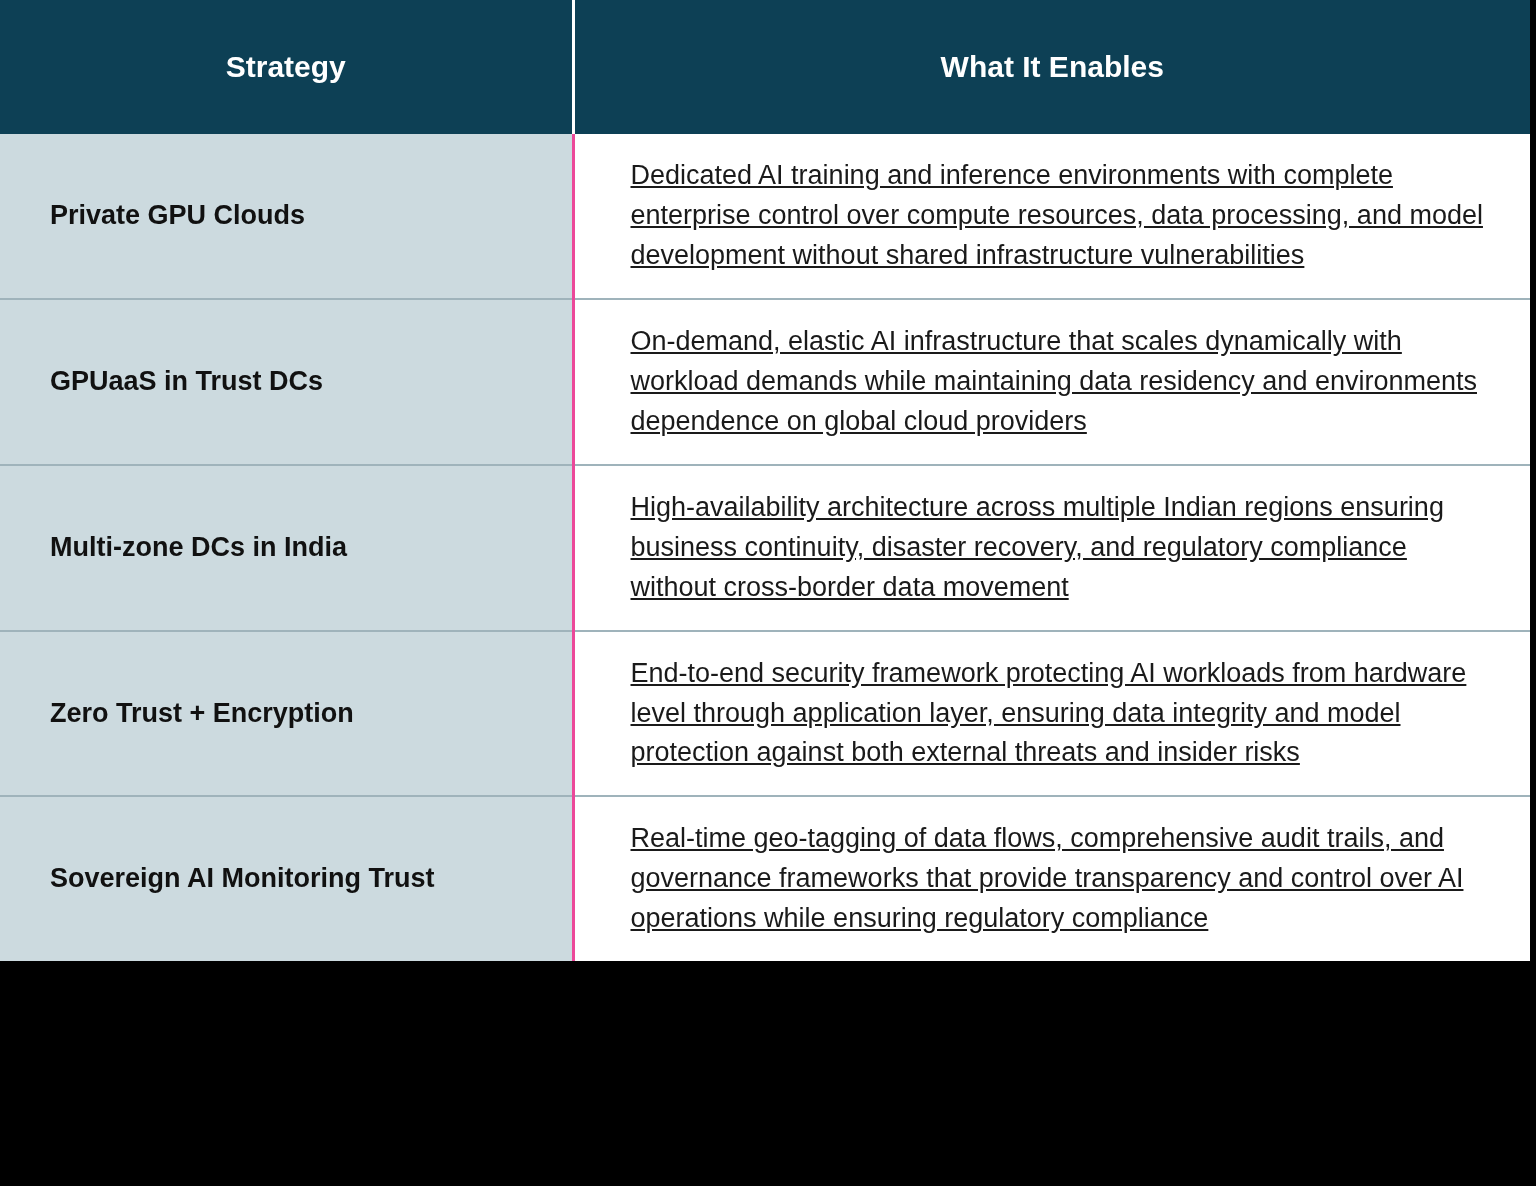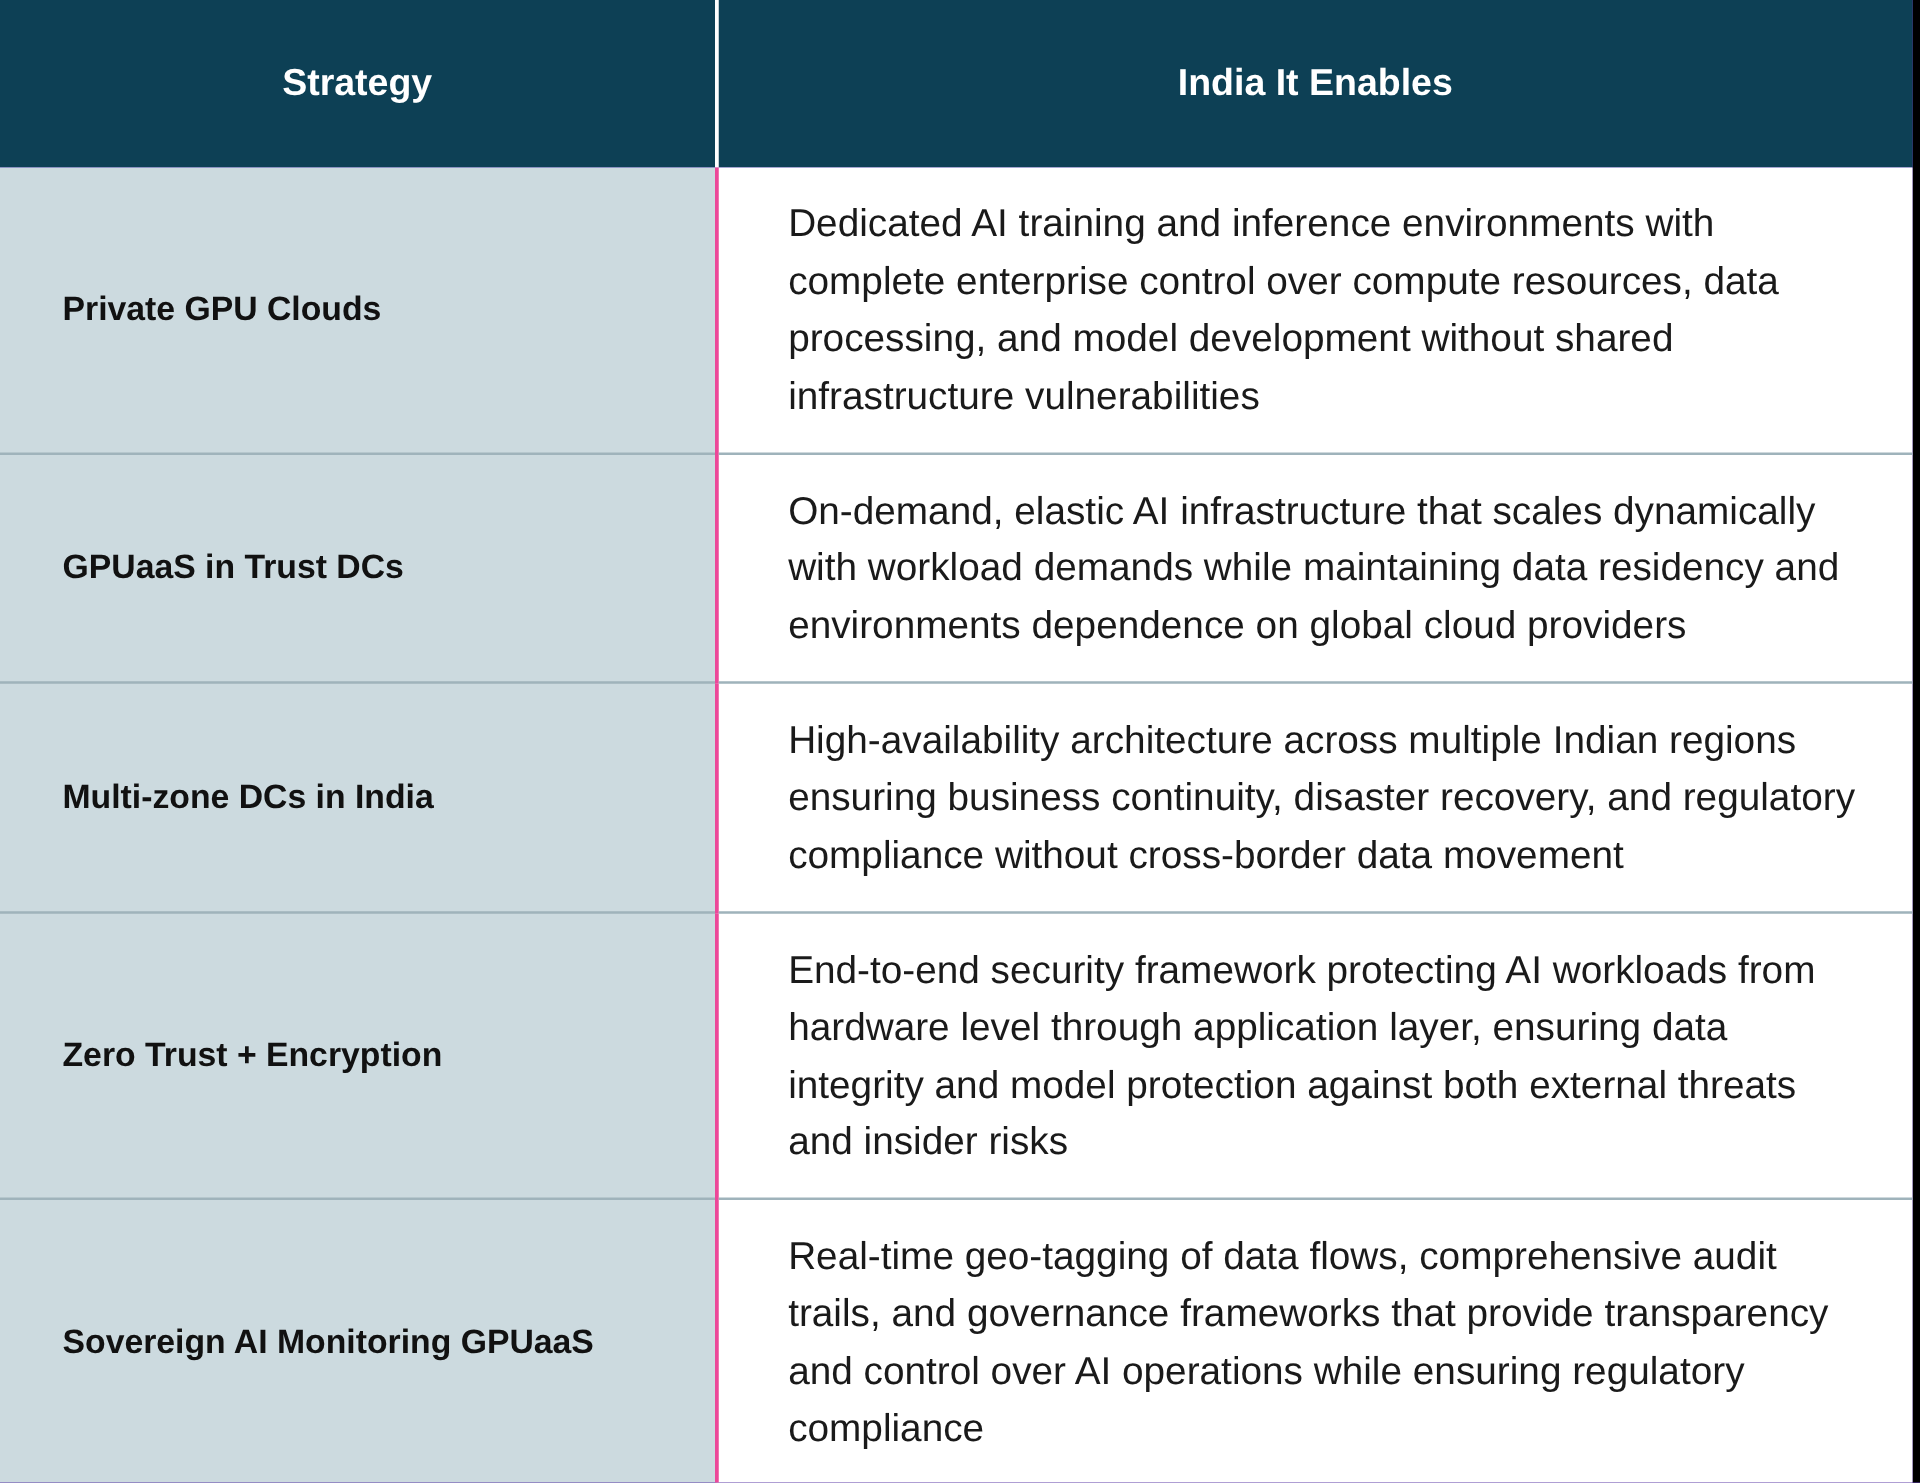--- a/index.html
+++ b/index.html
@@ -55,57 +55,58 @@
     color: #111111;
     font-size: 27px;
     font-weight: bold;
     padding: 18px 22px 18px 50px;
     border-right: 3px solid #ec4899;
     line-height: 1.25;
   }
   td.cell-enables {
     background: #ffffff;
     color: #1a1a1a;
-    font-size: 31px;
+    font-size: 27px;
     font-weight: normal;
     padding: 22px 34px 22px 56px;
     line-height: 1.48;
+    text-decoration: underline;
   }
 </style>
 </head>
 <body>
 
 <div class="table-wrap">
   <table class="strategy-table">
     <colgroup>
       <col class="col-strategy">
       <col class="col-enables">
     </colgroup>
     <thead>
       <tr>
         <th class="th-strategy">Strategy</th>
-        <th class="th-enables">India It Enables</th>
+        <th class="th-enables">What It Enables</th>
       </tr>
     </thead>
     <tbody>
       <tr>
         <td class="cell-strategy">Private GPU Clouds</td>
         <td class="cell-enables">Dedicated AI training and inference environments with complete enterprise control over compute resources, data processing, and model development without shared infrastructure vulnerabilities</td>
       </tr>
       <tr>
         <td class="cell-strategy">GPUaaS in Trust DCs</td>
         <td class="cell-enables">On-demand, elastic AI infrastructure that scales dynamically with workload demands while maintaining data residency and environments dependence on global cloud providers</td>
       </tr>
       <tr>
         <td class="cell-strategy">Multi-zone DCs in India</td>
         <td class="cell-enables">High-availability architecture across multiple Indian regions ensuring business continuity, disaster recovery, and regulatory compliance without cross-border data movement</td>
       </tr>
       <tr>
         <td class="cell-strategy">Zero Trust + Encryption</td>
         <td class="cell-enables">End-to-end security framework protecting AI workloads from hardware level through application layer, ensuring data integrity and model protection against both external threats and insider risks</td>
       </tr>
       <tr>
-        <td class="cell-strategy">Sovereign AI Monitoring GPUaaS</td>
+        <td class="cell-strategy">Sovereign AI Monitoring Trust</td>
         <td class="cell-enables">Real-time geo-tagging of data flows, comprehensive audit trails, and governance frameworks that provide transparency and control over AI operations while ensuring regulatory compliance</td>
       </tr>
     </tbody>
   </table>
 </div>
 
 </body></html>

